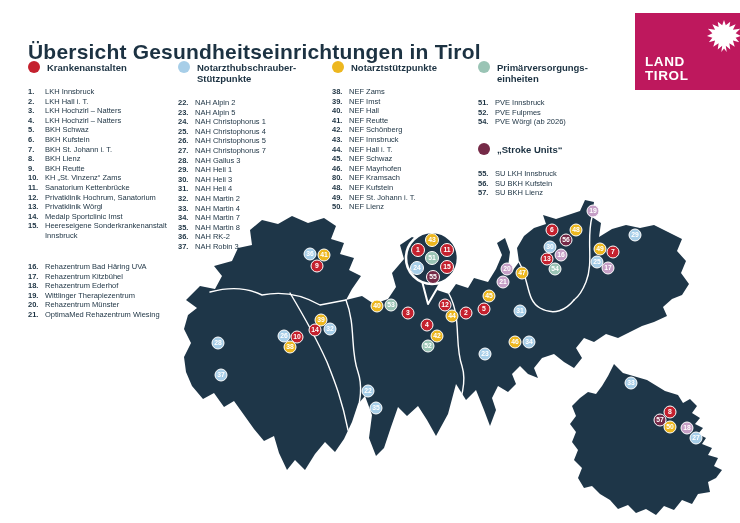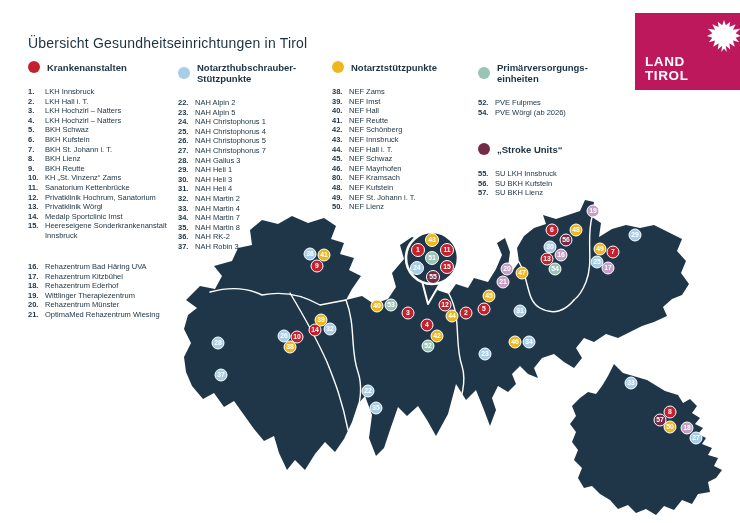--- a/index.html
+++ b/index.html
@@ -4,38 +4,38 @@
 <style>
   html,body{margin:0;padding:0}
   body{
     width:740px;height:523px;position:relative;overflow:hidden;
     background:#ffffff;color:#1c3242;
     font-family:"Liberation Sans",sans-serif;
     -webkit-font-smoothing:antialiased;
   }
   .page-title{
     position:absolute;left:28px;top:26px;
-    font-size:14px;font-weight:400;letter-spacing:.2px;
+    font-size:21px;font-weight:700;letter-spacing:.2px;
   }
   
   .logo{position:absolute;left:635px;top:13px;width:92px;height:77px;}
   .logo-eagle{position:absolute;right:13px;top:6px;width:36px;height:34px;}
   .logo-text{
     position:absolute;left:10px;bottom:7px;color:#fff;
     font-weight:700;font-size:13.5px;line-height:14px;letter-spacing:.6px;
   }
   
   .legend-sec{position:absolute}
   #sec-ka  {left:28px; top:62px; width:142px}
   #sec-reha{left:28px; top:248px;width:152px}
   #sec-nah {left:178px;top:62px; width:138px}
   #sec-nef {left:332px;top:62px; width:138px}
   #sec-pve {left:478px;top:62px; width:162px}
   #sec-su  {left:478px;top:144px;width:130px}
-  .legend-head{display:flex;gap:7px;align-items:center}
+  .legend-head{display:flex;gap:7px;align-items:flex-start}
   .ldot{width:12px;height:12px;border-radius:50%;flex:none;margin-top:-1px}
   #sec-reha .ldot{margin-top:10px}
   .titles{font-size:9.5px;font-weight:700;line-height:11px}
   .items{margin:14px 0 0 0;padding:0;list-style:none;font-size:7.5px;line-height:9.6px}
   .items li{display:flex}
   .num{width:17px;font-weight:700;flex:none}
   .lab{flex:1}
   
   #map-svg{position:absolute;left:0;top:0}
   .land{fill:#1e3648;stroke:none}
@@ -296,20 +296,24 @@
   </div>
 <div class="legend-sec" id="sec-pve">
     <div class="legend-head">
       <span class="ldot" style="background: rgb(154, 196, 181);"></span>
       <div class="titles">
         <div>Primärversorgungs-</div>
         <div>einheiten</div>
       </div>
     </div>
     <ul class="items">
+      <li>
+        <span class="num">51.</span>
+        <span class="lab">PVE Innsbruck</span>
+      </li>
       <li>
         <span class="num">52.</span>
         <span class="lab">PVE Fulpmes</span>
       </li>
       <li>
         <span class="num">54.</span>
         <span class="lab">PVE Wörgl (ab 2026)</span>
       </li>
     </ul>
   </div>

